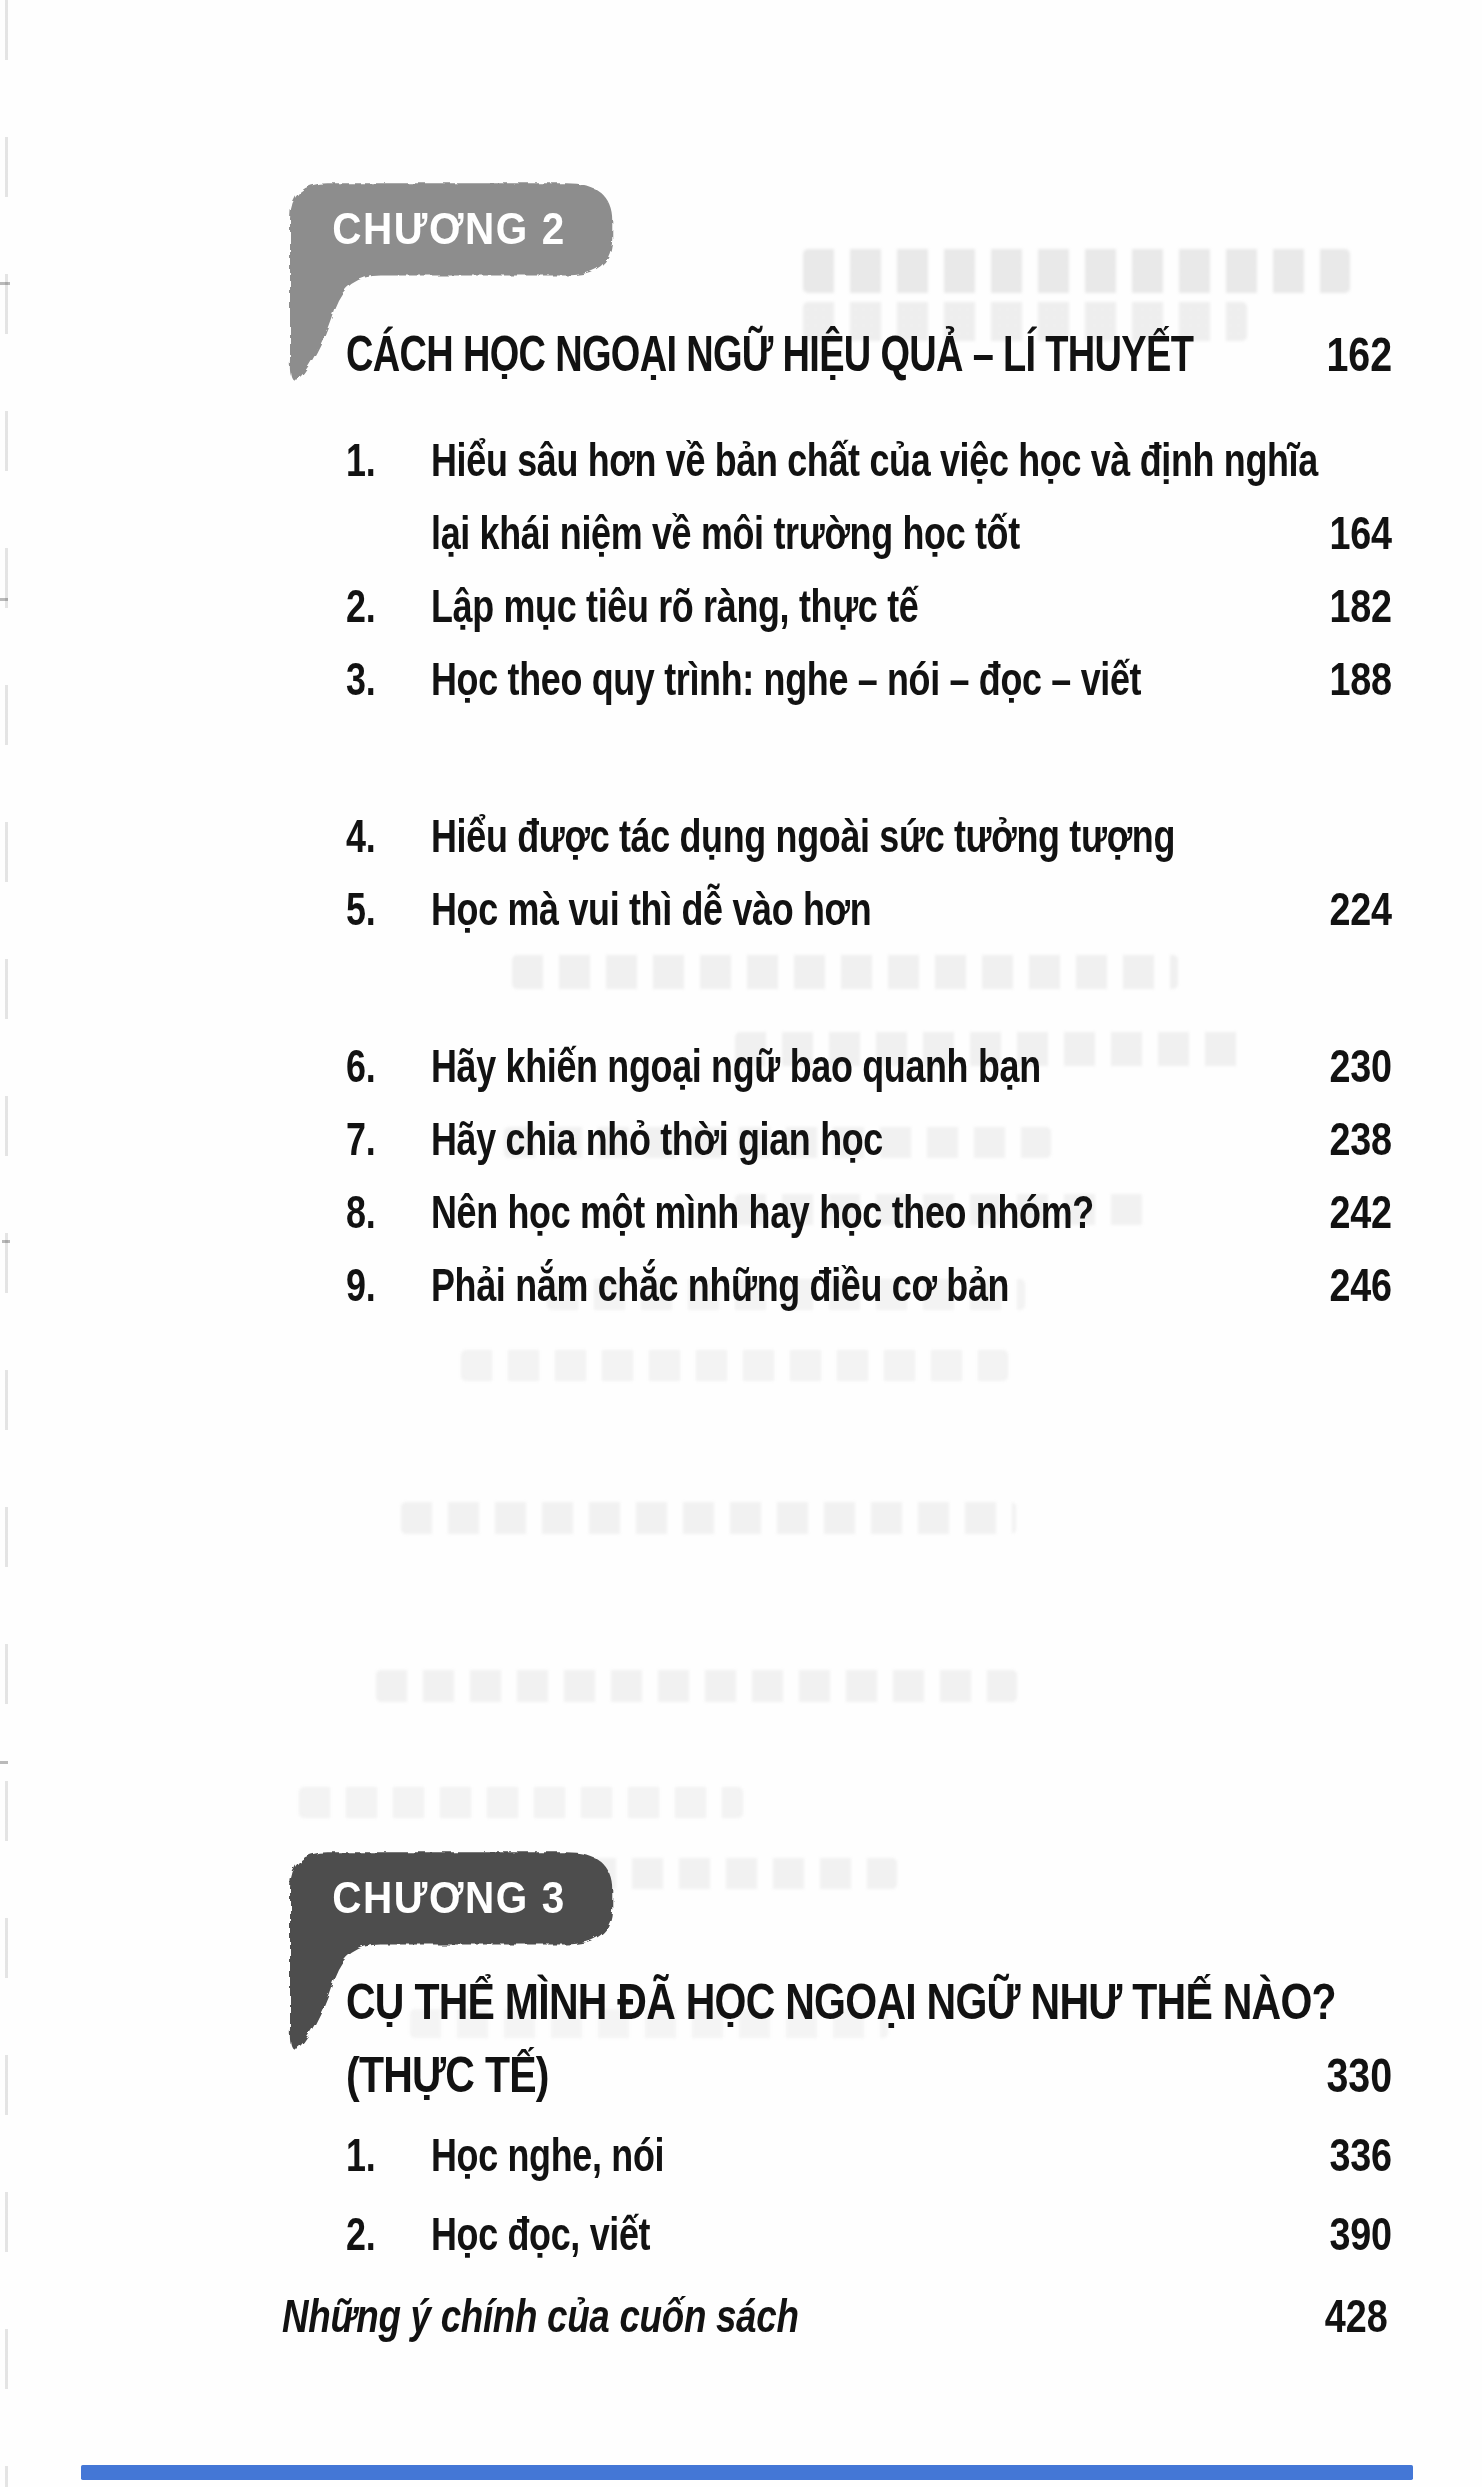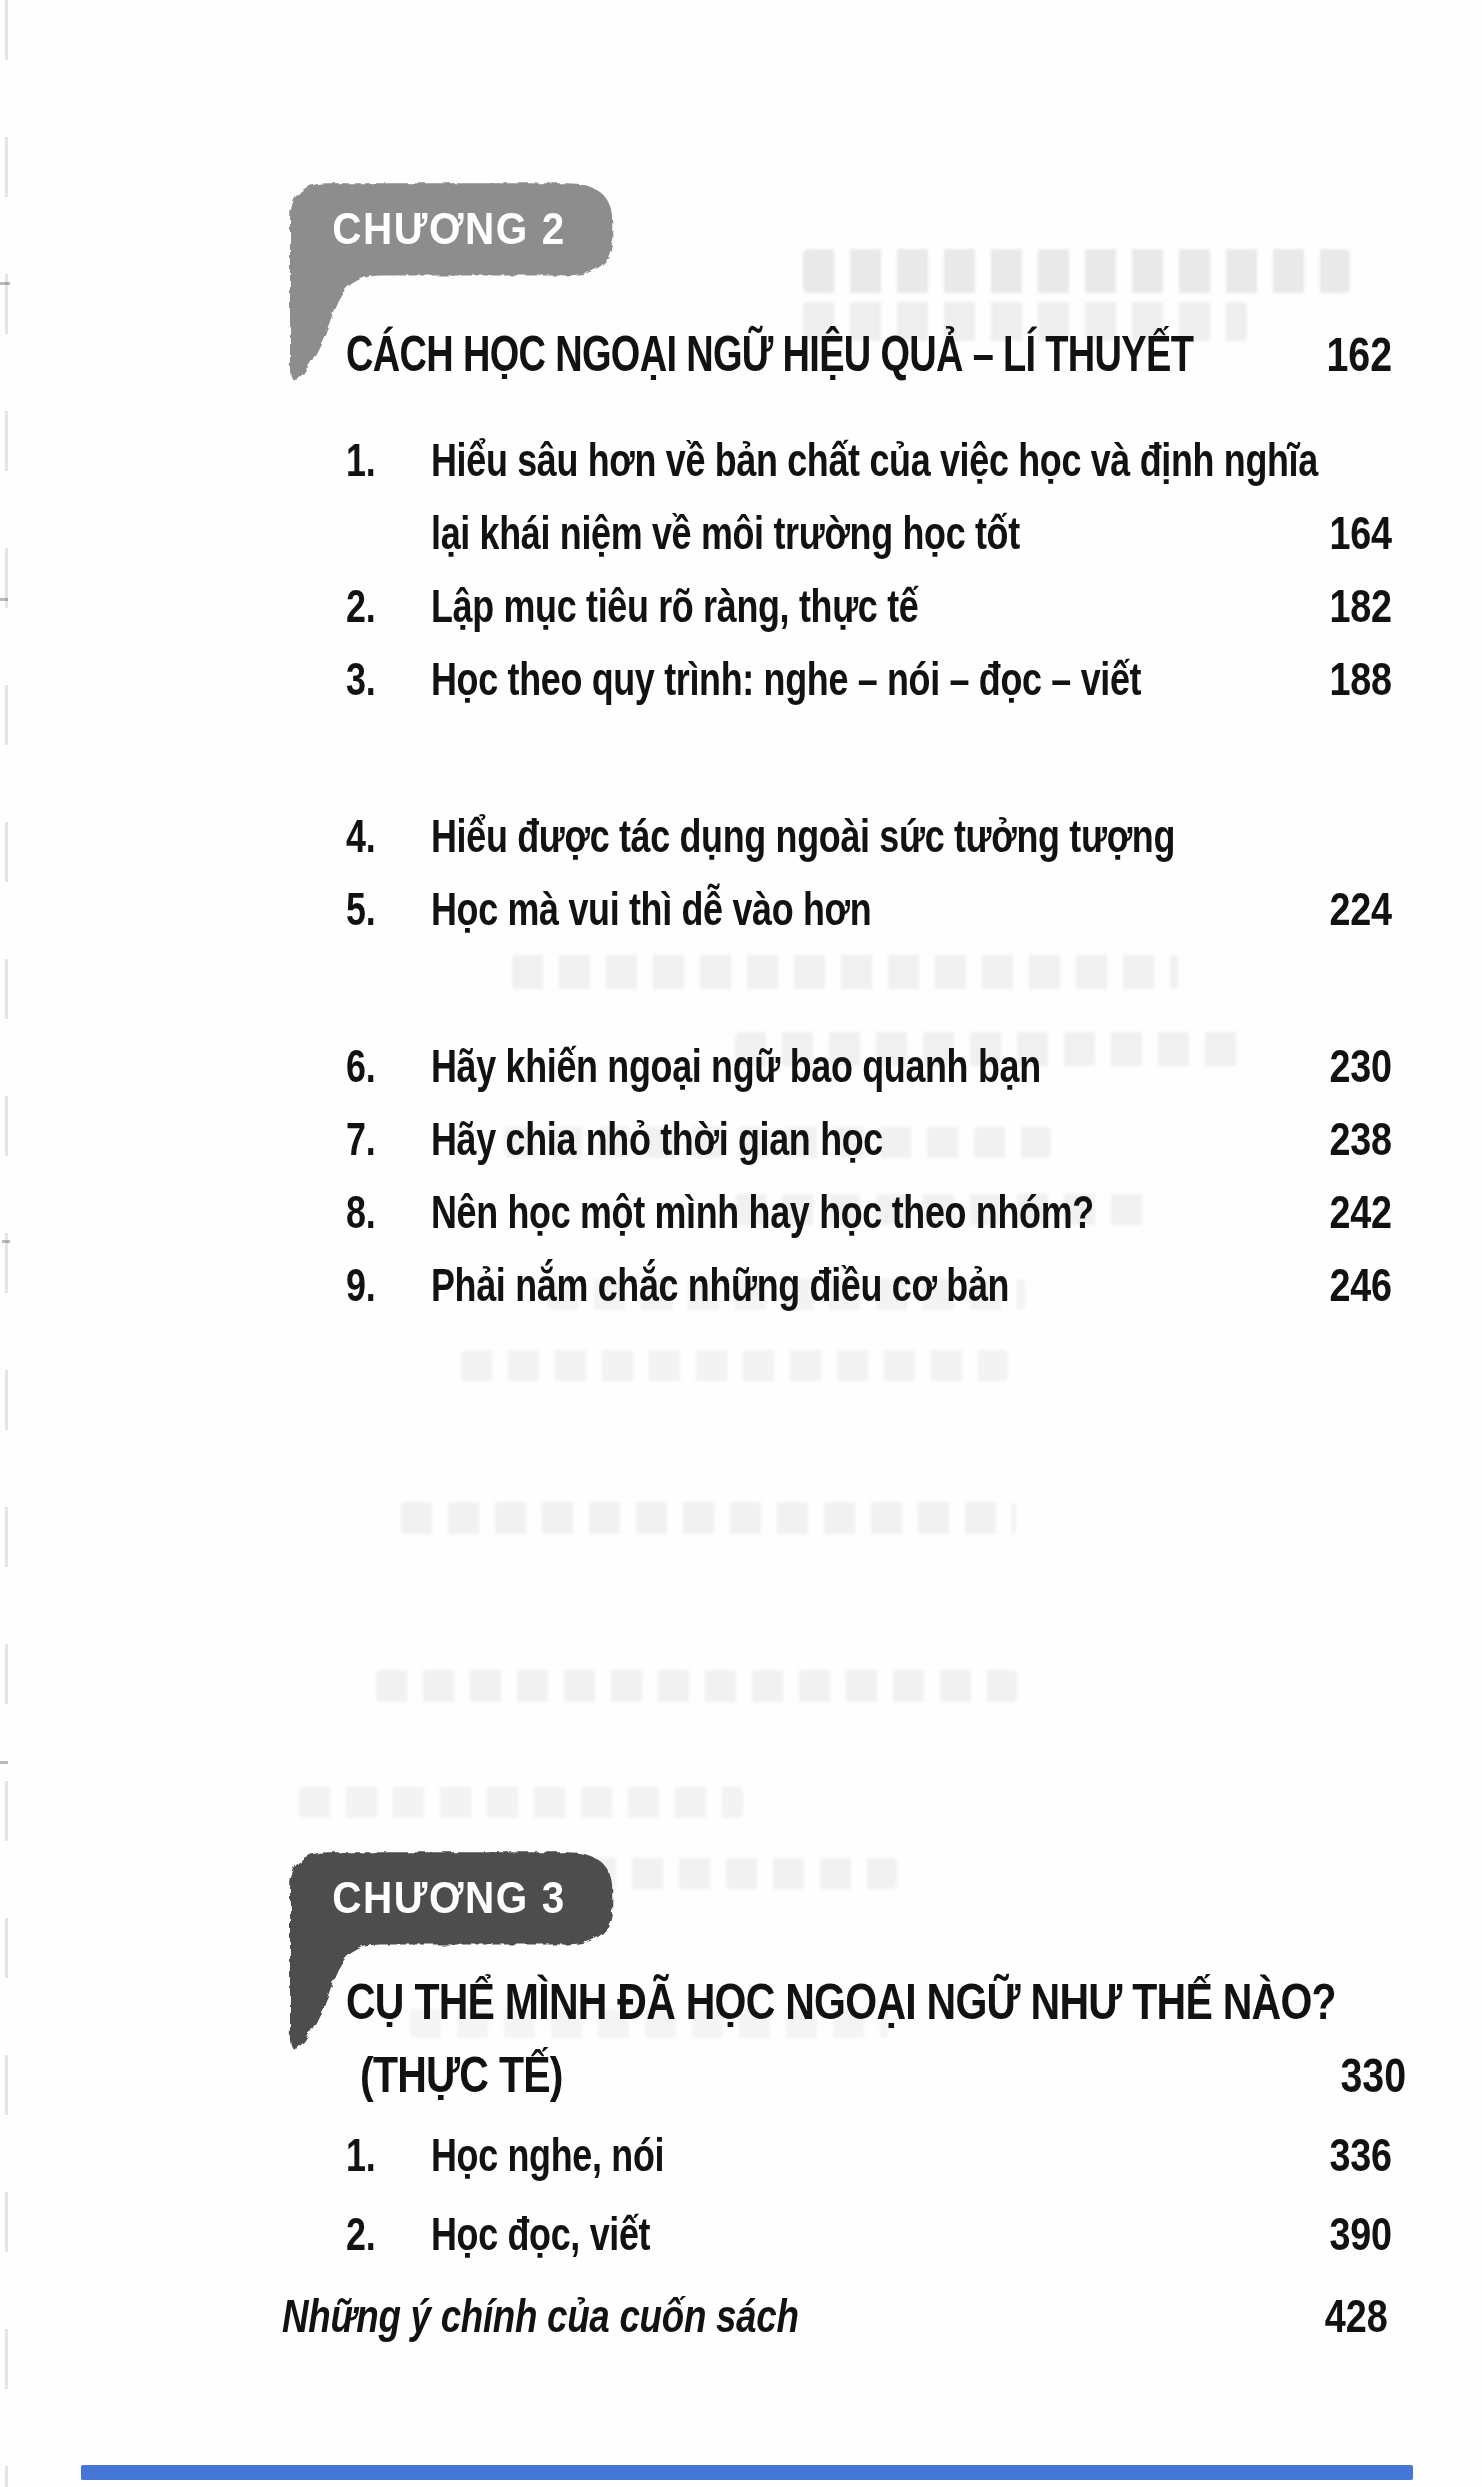--- a/index.html
+++ b/index.html
@@ -171,21 +171,21 @@
       </filter>
     </defs>
     <path filter="url(#rough3)" stroke-width="3" d="M58,6 H337 Q391,6 391,50 V70 Q391,114 337,114 H120 Q80,114 66,152 Q52,198 30,228 Q12,250 14,212 V48 Q14,6 58,6 Z" style="fill: rgb(77, 77, 77);"></path>
   </svg>
   <div class="label">CHƯƠNG 3</div>
 </div>
 
 <div class="sec-title" style="top:1975px;">
   <span class="t sx82">CỤ THỂ MÌNH ĐÃ HỌC NGOẠI NGỮ NHƯ THẾ NÀO?</span>
 </div>
-<div class="sec-title" style="top:2048px;margin-left:14px;">
+<div class="sec-title" style="top:2048px;">
   <span class="t sx82">(THỰC TẾ)</span>
   <span class="p">330</span>
 </div>
 
 <div class="rows ch3" style="top:2116px;">
   <div class="row">
     <span class="num">1.</span>
     <span class="txt">Học nghe, nói</span>
     <span class="pg">336</span>
   </div>

